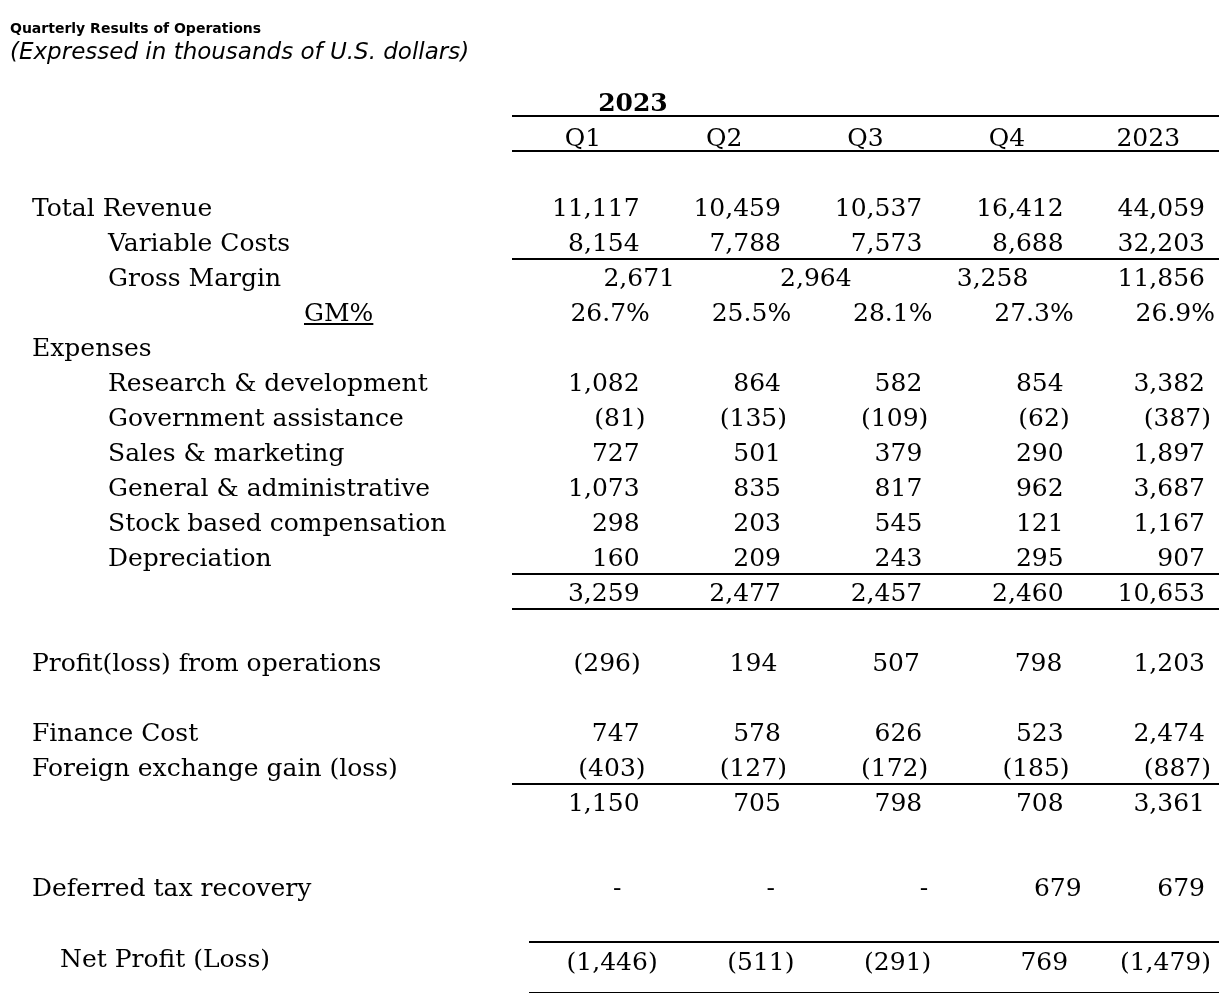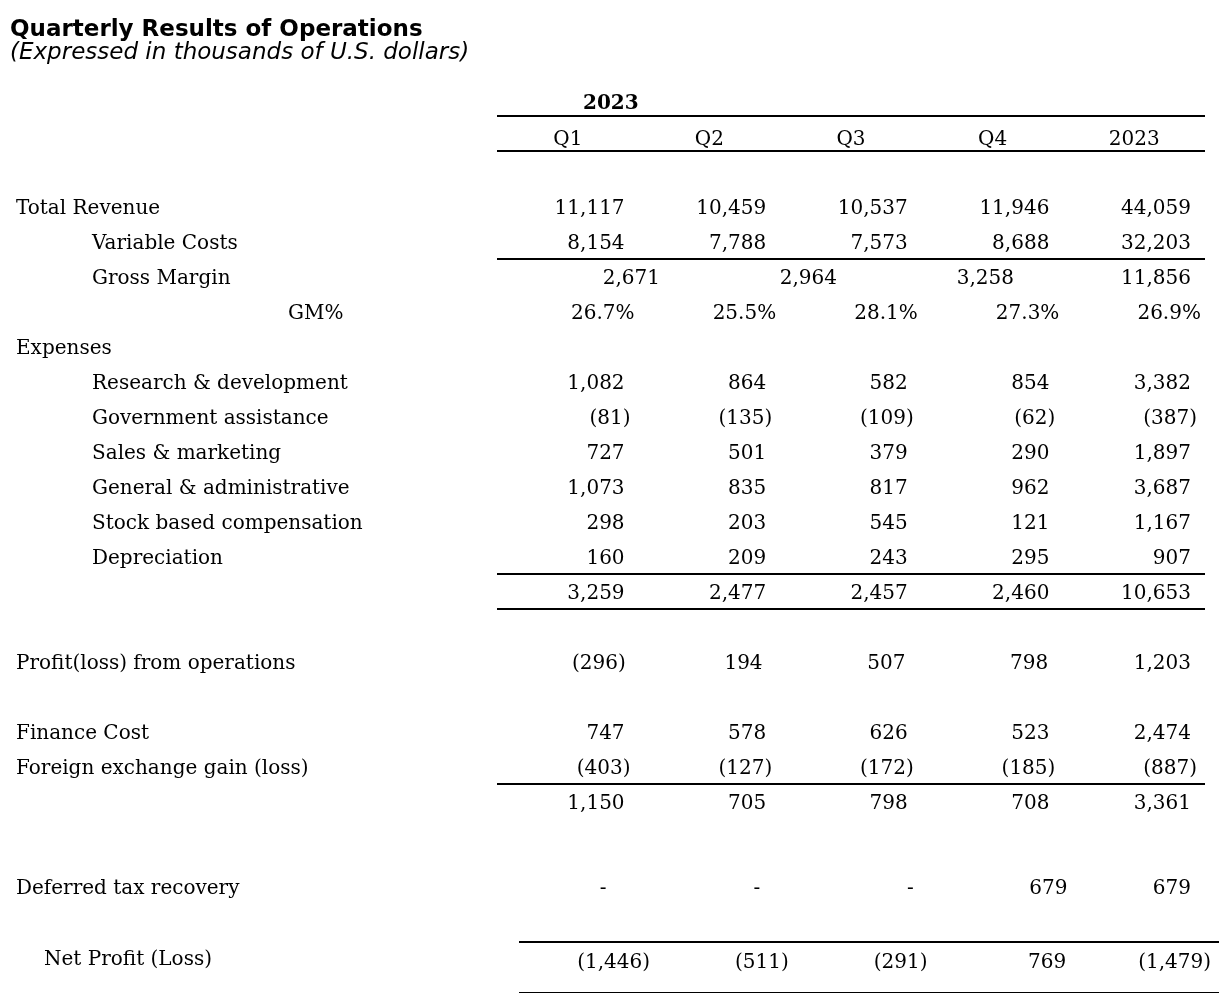--- a/index.html
+++ b/index.html
@@ -4,37 +4,37 @@
 <style>
   html,body { margin:0; padding:0; }
   body {
     width:1219px; height:993px;
     background:#ffffff; color:#000000;
     font-family:"DejaVu Serif", serif;
     overflow:hidden;
   }
   .title {
     font-family:"DejaVu Sans", sans-serif;
-    font-weight:bold; font-size:23px; line-height:24px;
+    font-weight:bold; font-size:14px; line-height:24px;
     padding:16px 0 0 10px; white-space:nowrap;
   }
   .subtitle {
     font-family:"DejaVu Sans", sans-serif;
     font-style:italic; font-size:23px; line-height:22px;
     padding-left:10px; white-space:nowrap;
   }
-  .fintable { margin-top:28px; font-size:20px; }
+  .fintable { margin-top:28px; font-size:25px; }
   .row { display:flex; height:35px; }
   .label {
     width:497px; line-height:35px;
-    box-sizing:border-box; white-space:nowrap;
+    box-sizing:border-box; white-space:nowrap;margin-left:16px;
   }
   .ind0 { padding-left:16px; }
   .ind1 { padding-left:92px; }
-  .ind2 { padding-left:288px; }
+  .ind2 { padding-left:288px;text-decoration:underline; }
   .nums { width:708px; display:flex; box-sizing:border-box; }
   .cell {
     flex:1 1 0; text-align:right; padding-right:14px;
     line-height:35px; box-sizing:border-box; white-space:nowrap;
   }
   .rule-b { border-bottom:2px solid #000; }
   .rule-t { border-top:2px solid #000; }
 
   
   .hdr-group { height:27px; }
@@ -85,21 +85,21 @@
       <div class="cell">2023</div>
     </div>
   </div>
 
   <div class="row first-row">
     <div class="label ind0">Total Revenue</div>
     <div class="nums">
       <div class="cell">11,117</div>
       <div class="cell">10,459</div>
       <div class="cell">10,537</div>
-      <div class="cell">11,946</div>
+      <div class="cell">16,412</div>
       <div class="cell">44,059</div>
     </div>
   </div>
 
   <div class="row">
     <div class="label ind1">Variable Costs</div>
     <div class="nums rule-b">
       <div class="cell">8,154</div>
       <div class="cell">7,788</div>
       <div class="cell">7,573</div>

